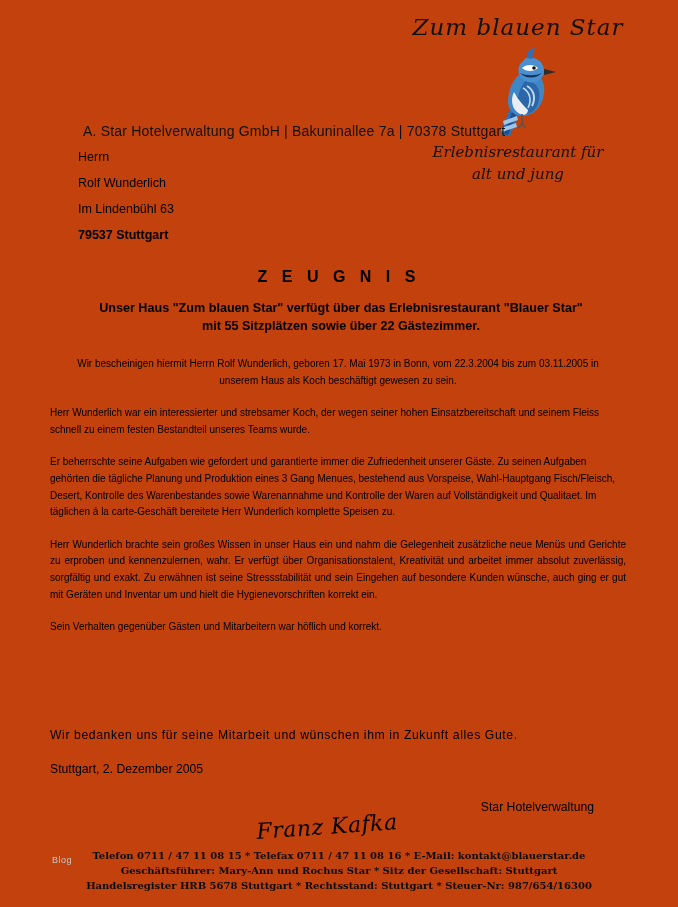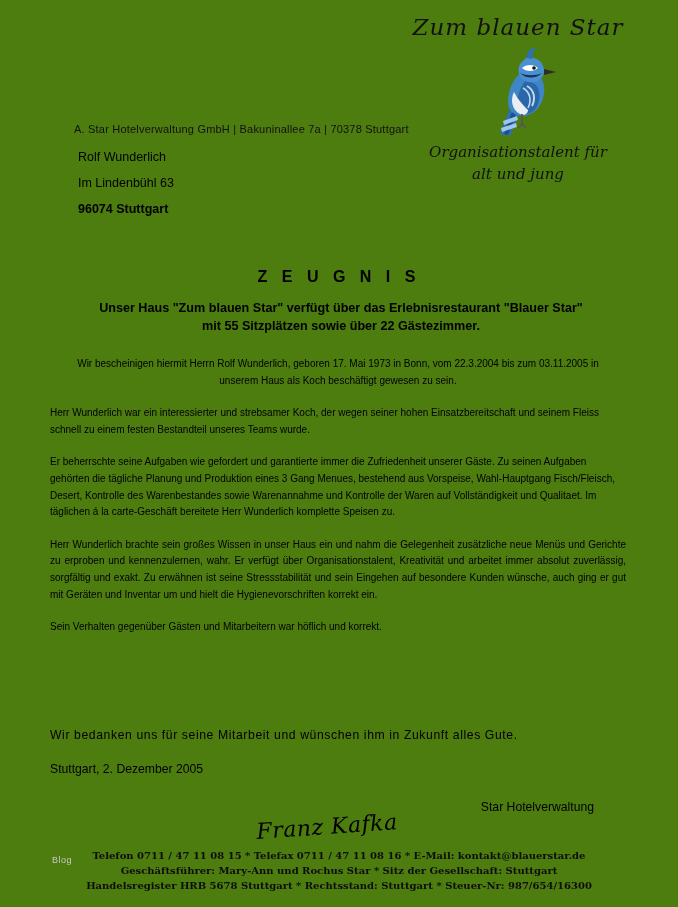--- a/index.html
+++ b/index.html
@@ -11,21 +11,21 @@
     width: 678px;
     height: 907px;
     position: relative;
     font-family: "Liberation Sans", sans-serif;
     color: #000000;
     overflow: hidden;
   }
   .page {
     position: absolute;
     inset: 0;
-    background: #4d7c0f;
+    background: #c2410c;
   }
   
   .letterhead {
     position: absolute;
     top: 14px;
     right: 30px;
     width: 260px;
     text-align: center;
   }
   .brand-name {
@@ -47,23 +47,23 @@
     font-family: "DejaVu Serif", serif;
     font-style: italic;
     font-size: 15px;
     line-height: 1.45;
     color: #111;
     margin-top: 4px;
   }
   
   .sender-line {
     position: absolute;
-    left: 74px;
+    left: 83px;
     top: 123px;
-    font-size: 11px;
+    font-size: 14px;
     letter-spacing: .2px;
     color: #111;
     white-space: nowrap;
   }
   .address {
     position: absolute;
     left: 78px;
     top: 144px;
     font-size: 12.5px;
     line-height: 26px;
@@ -179,31 +179,32 @@
         <path d="M52 22 C56 18 64 18 68 22 C64 26 56 26 52 22 Z" fill="#ffffff"></path>
         <path d="M50 27 C56 30 66 30 72 27 C66 33 56 33 50 27 Z" fill="#16325c"></path>
         <circle cx="64" cy="22" r="1.8" fill="#111111"></circle>
 
         <path d="M74 23 L86 26 L74 29 Z" fill="#2c2c2c"></path>
 
         <path d="M52 68 L52 78 M52 78 L48 82 M52 78 L56 82" stroke="#555" stroke-width="1.6" fill="none"></path>
       </svg>
     </div>
     <div class="brand-tagline">
-      <div>Organisationstalent für</div>
+      <div>Erlebnisrestaurant für</div>
       <div>alt und jung</div>
     </div>
   </div>
 
   <div class="sender-line">A. Star Hotelverwaltung GmbH | Bakuninallee 7a | 70378 Stuttgart</div>
 
   <div class="address">
+    <div>Herrn</div>
     <div>Rolf  Wunderlich</div>
     <div>Im Lindenbühl 63</div>
-    <div class="bold">96074 Stuttgart</div>
+    <div class="bold">79537 Stuttgart</div>
   </div>
 
   <div class="doc-title">Z E U G N I S</div>
   <div class="subtitle">
     <div>Unser Haus "Zum blauen Star" verfügt über das Erlebnisrestaurant "Blauer Star"</div>
     <div>mit 55 Sitzplätzen sowie über 22 Gästezimmer.</div>
   </div>
 
   <div class="body-wrap">
     <p class="para center">Wir bescheinigen hiermit Herrn Rolf Wunderlich, geboren 17. Mai 1973 in Bonn, vom 22.3.2004 bis zum 03.11.2005 in unserem Haus als Koch beschäftigt gewesen zu sein.</p>

